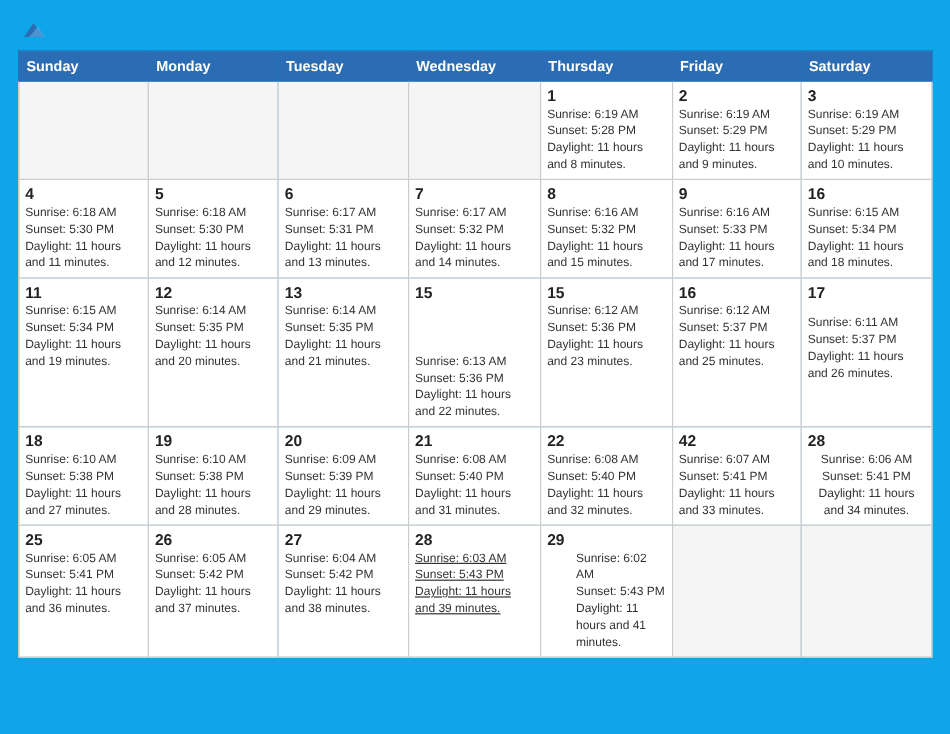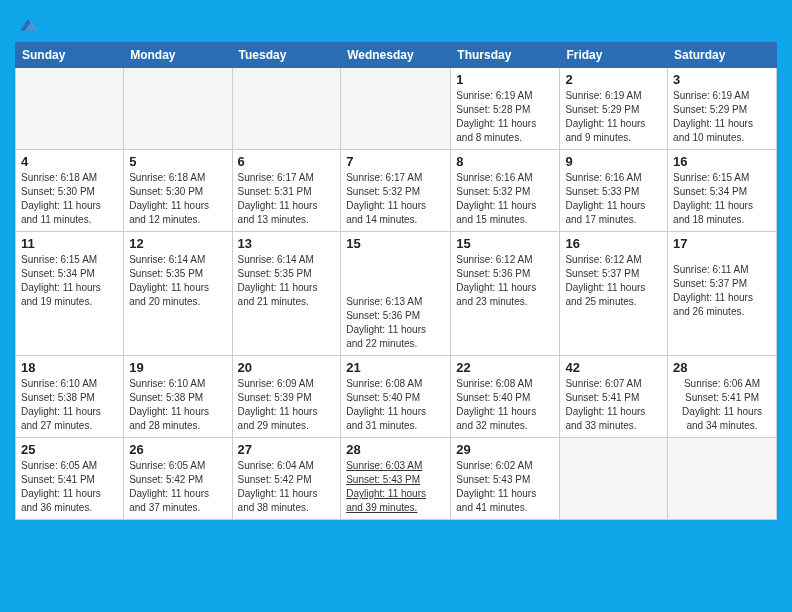--- a/index.html
+++ b/index.html
@@ -302,21 +302,21 @@
 Daylight: 11 hours and 38 minutes.</div>
           </td>
           <td>
             <div class="day-num">28</div>
             <div class="day-info" style="white-space: pre-line; text-decoration: underline;">Sunrise: 6:03 AM
 Sunset: 5:43 PM
 Daylight: 11 hours and 39 minutes.</div>
           </td>
           <td>
             <div class="day-num">29</div>
-            <div class="day-info" style="white-space: pre-line;">Sunrise: 6:02 AM
+            <div class="day-info" style="white-space: pre-line; margin-left: 24px;">Sunrise: 6:02 AM
 Sunset: 5:43 PM
 Daylight: 11 hours and 41 minutes.</div>
           </td>
           <td class="empty"></td>
           <td class="empty"></td>
         </tr>
       </tbody>
   </table>
 </div>
 

